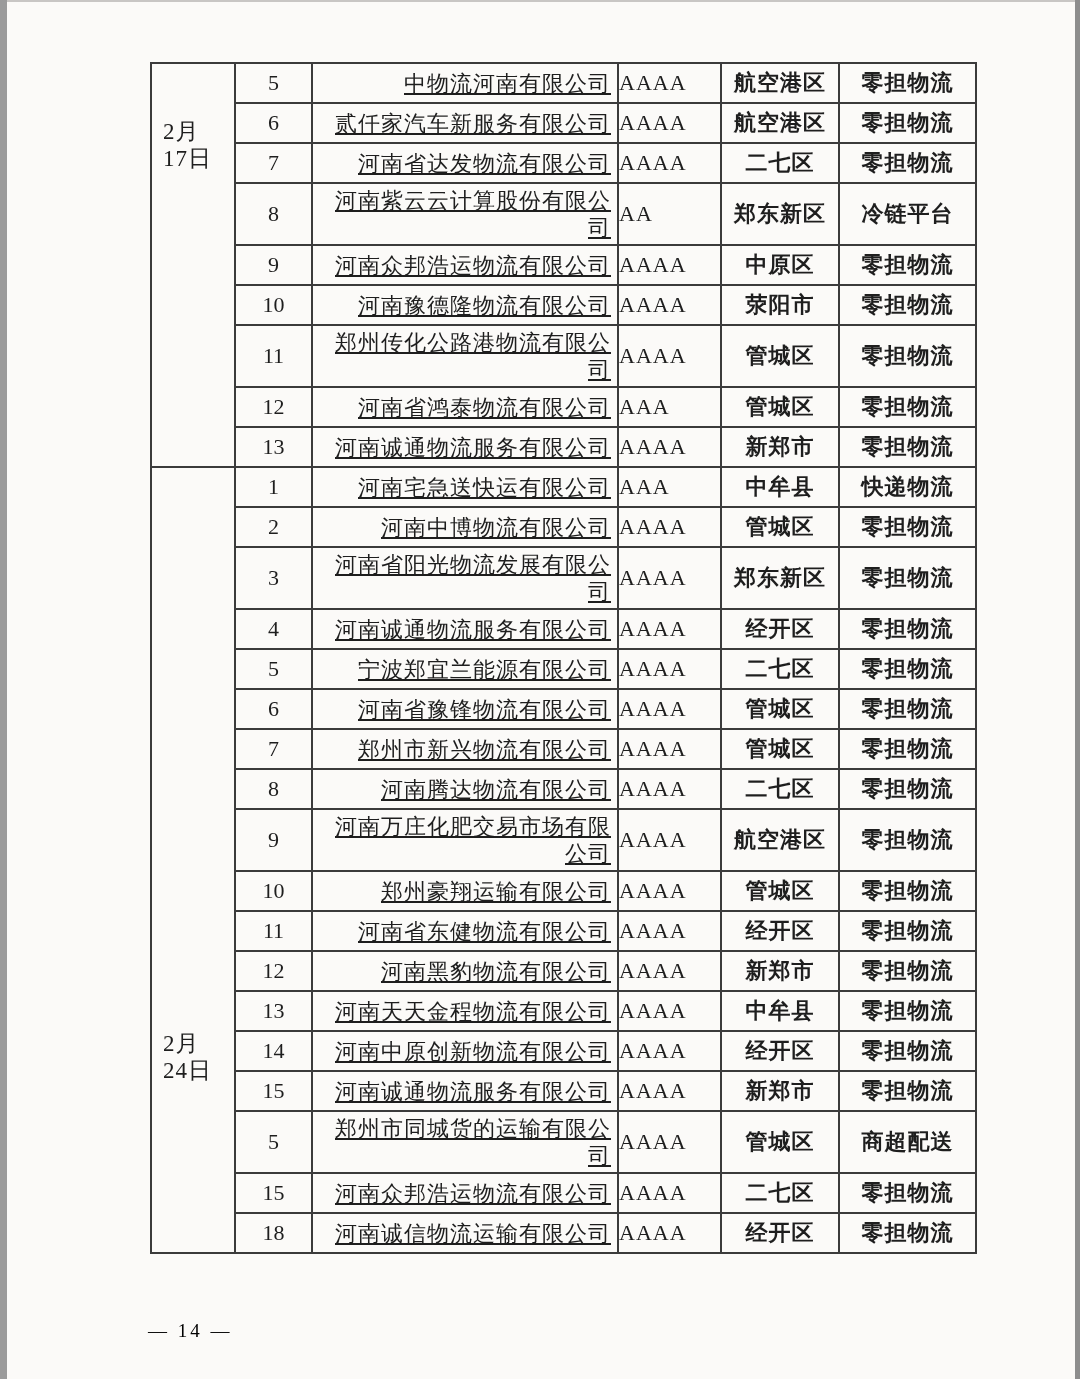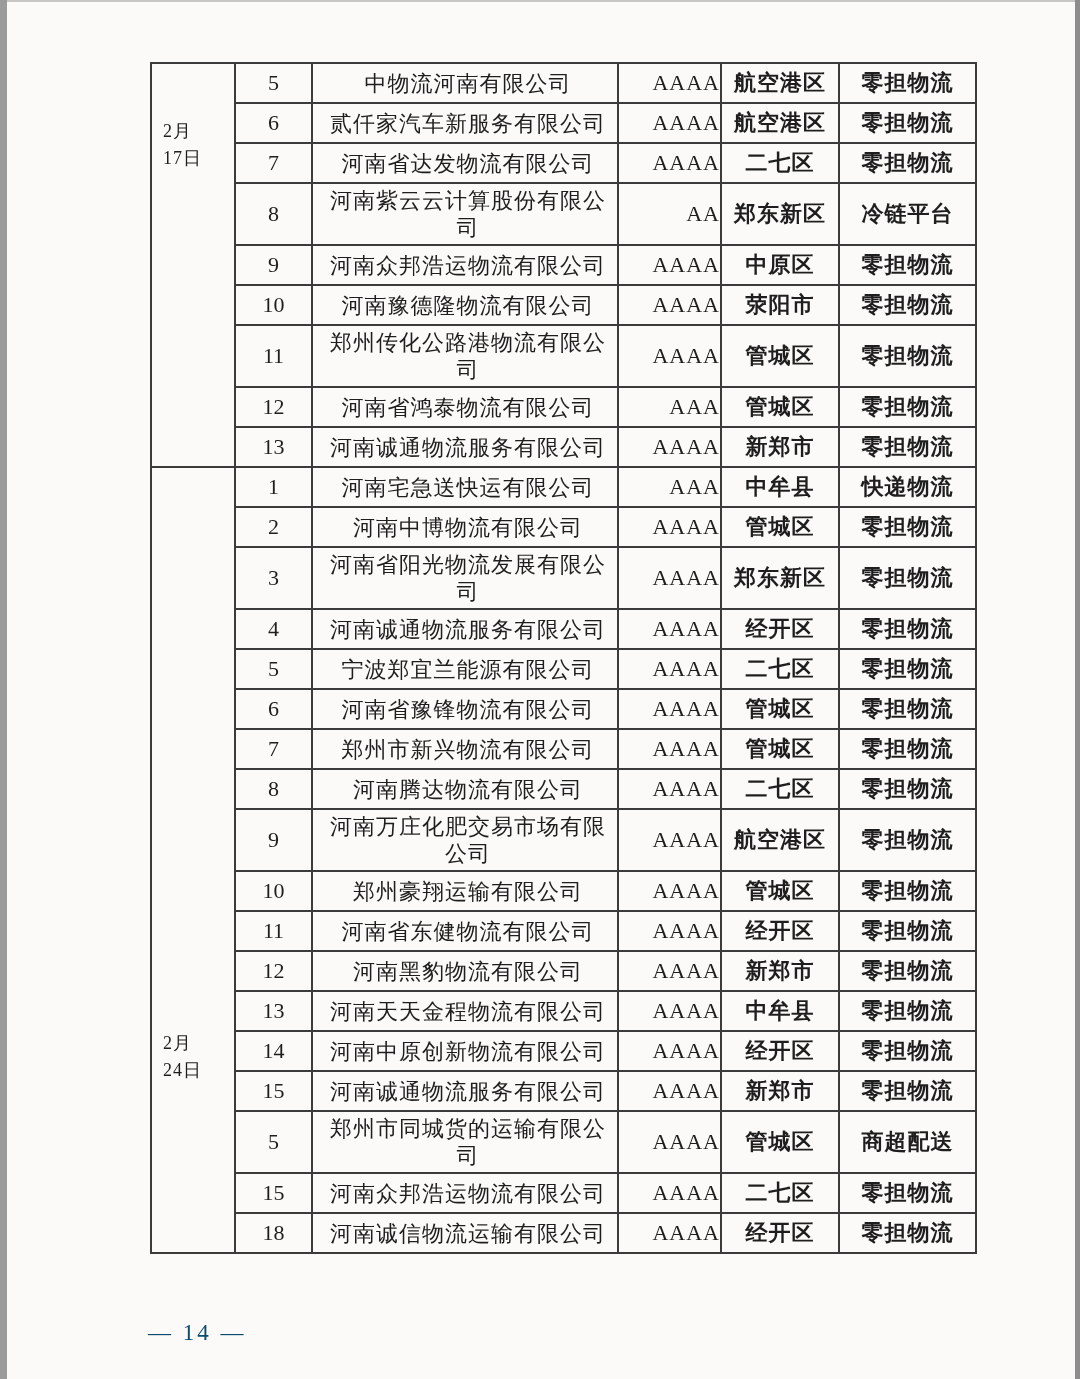--- a/index.html
+++ b/index.html
@@ -37,46 +37,47 @@
     color: #1e1e1e;
   }
   table.rating-table td {
     border: 2px solid #3b3b3b;
     vertical-align: middle;
     font-size: 22px;
   }
   tr.data-row { height: 40px; }
   td.c-no { text-align: center; font-size: 23px; }
   td.c-company {
-    text-align: center;
+    text-align: right;
     padding: 3px 6px 3px 12px;
     line-height: 27px;
     letter-spacing: 1px;
     word-break: break-all;
-  }
-  td.c-rating { text-align: right; font-size: 24px; letter-spacing: 1px; border-radius: 10px; }
+    text-decoration: underline;
+  }
+  td.c-rating { text-align: left; font-size: 24px; letter-spacing: 1px; border-radius: 10px; }
   td.c-district, td.c-type { text-align: center; letter-spacing: 1px; font-weight: bold; }
   td.date-cell {
     position: relative;
     vertical-align: top;
   }
   .date-label {
     position: absolute;
     left: 11px;
     white-space: pre-line;
-    font-size: 18px;
+    font-size: 23px;
     line-height: 27px;
     letter-spacing: 1px;
     color: #1e1e1e;
   }
   .page-number {
     position: absolute;
     left: 148px; top: 1320px;
-    font-size: 23px;
-    color: #0c4a6e;
+    font-size: 19px;
+    color: #000000;
     letter-spacing: 3px;
   }
 </style>
 </head>
 <body>
 
 <div class="page">
   <div class="edge-top"></div>
   <div class="edge-left"></div>
   <div class="edge-right"></div>

